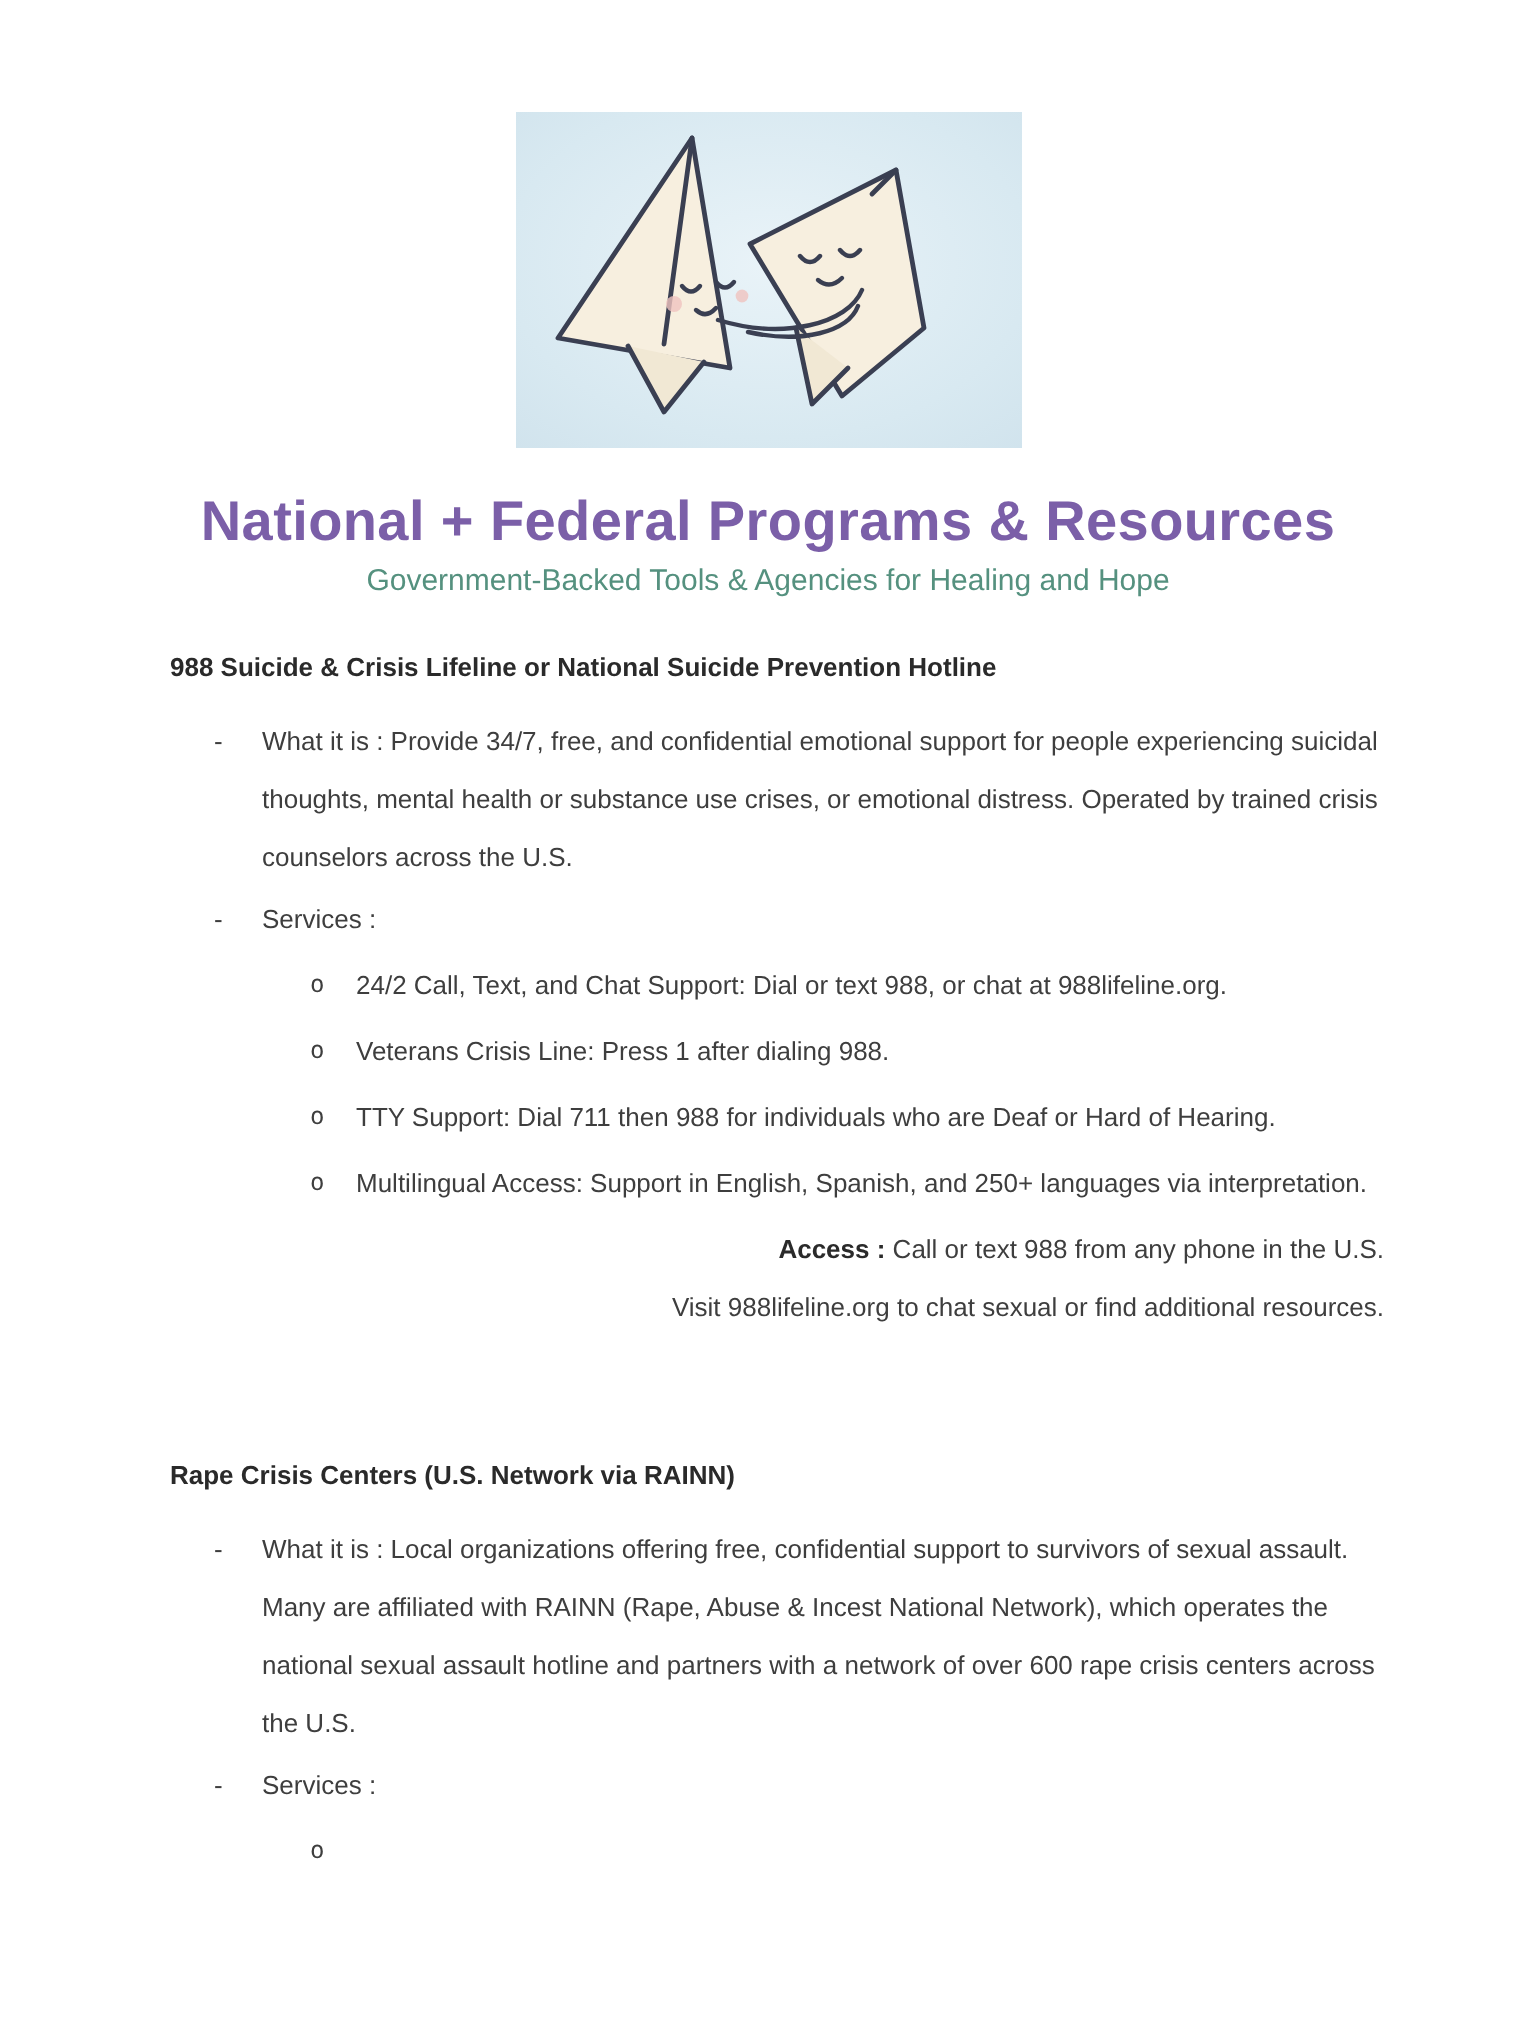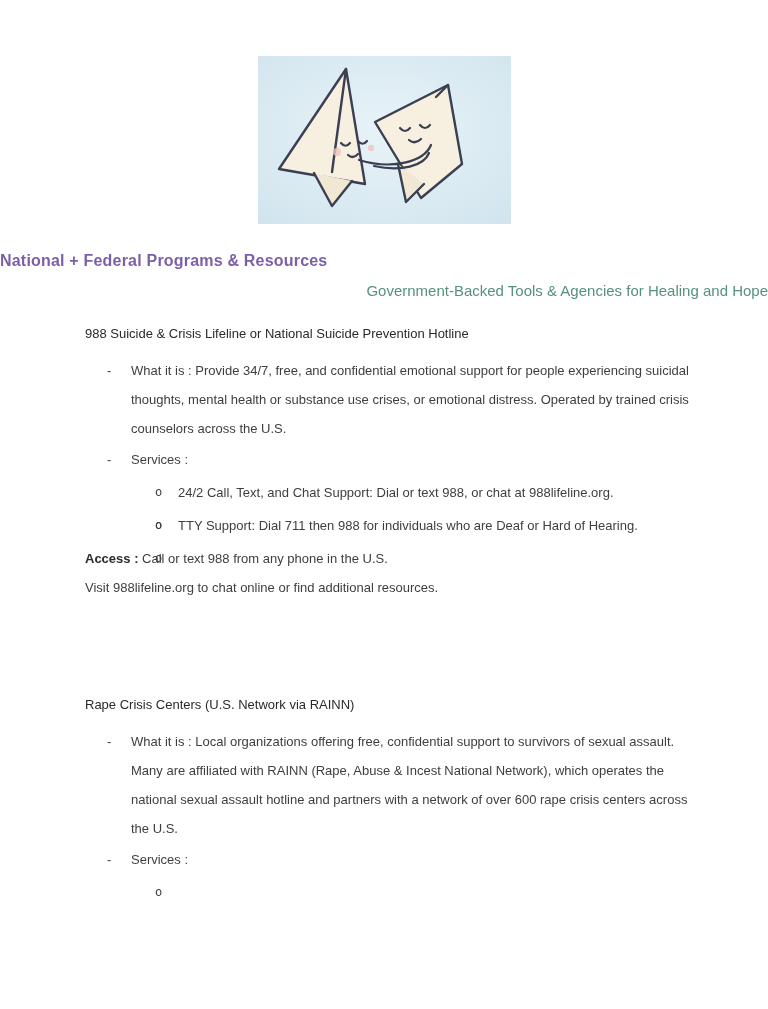--- a/index.html
+++ b/index.html
@@ -18,66 +18,67 @@
     overflow:hidden;
   }
   .page{width:768px;height:1009px;position:relative;}
   .hero{
     margin:56px auto 0;
     width:253px;height:168px;
     display:block;
   }
   .title{
     margin:23px 0 0;
-    font-size:16px;
+    font-size:28px;
     line-height:28px;
     font-weight:bold;
+    text-align:center;
     color:var(--color-title);
     letter-spacing:0.2px;
   }
   .subtitle{
     margin:6px 0 0;
     font-size:15px;
     line-height:19px;
     font-weight:normal;
-    text-align:right;
+    text-align:center;
     color:var(--color-subtitle);
   }
   .content{
     padding:0 76px 0 85px;
     font-size:13px;
     line-height:29px;
   }
   h3.sec-heading{
     margin:26px 0 14px;
     font-size:13px;
     line-height:16px;
-    font-weight:normal;
+    font-weight:bold;
     color:var(--color-heading);
   }
   .sec2 h3.sec-heading{
-    margin-top:95px;
+    margin-top:62px;
   }
   .li{
     position:relative;
     margin:0 0 2px;
   }
   .li p{margin:0;}
   .l1{padding-left:46px;}
   .l1 > .marker{
     position:absolute;left:22px;top:0;
   }
   .l2{padding-left:93px;margin-bottom:4px;}
   .l2 > .marker{
     position:absolute;left:70px;top:0;
     font-family:"DejaVu Sans Mono","Liberation Mono",monospace;
     font-size:12px;
   }
   .sublist{margin-top:4px;}
-  .flush{margin:0;}
+  .flush{margin:0;text-align:right;}
   .flush b{font-weight:bold;color:var(--color-heading);}
 </style>
 </head>
 <body>
 
 <main class="page">
 
   <figure class="hero" style="margin-bottom:0;">
     <svg viewBox="0 0 253 168" width="253" height="168">
       <defs>
@@ -140,32 +141,34 @@
         <p>Services :</p>
       </div>
 
       <div class="sublist">
         <div class="li l2">
           <span class="marker">o</span>
           <p>24/2 Call, Text, and Chat Support: Dial or text 988, or chat at 988lifeline.org.</p>
         </div>
         <div class="li l2">
           <span class="marker">o</span>
+          <p>Veterans Crisis Line: Press 1 after dialing 988.</p>
         </div>
         <div class="li l2">
           <span class="marker">o</span>
           <p>TTY Support: Dial 711 then 988 for individuals who are Deaf or Hard of Hearing.</p>
         </div>
         <div class="li l2">
           <span class="marker">o</span>
+          <p>Multilingual Access: Support in English, Spanish, and 250+ languages via interpretation.</p>
         </div>
       </div>
 
       <p class="flush"><b>Access :</b><span> Call or text 988 from any phone in the U.S.</span></p>
-      <p class="flush">Visit 988lifeline.org to chat online or find additional resources.</p>
+      <p class="flush">Visit 988lifeline.org to chat sexual or find additional resources.</p>
     </section>
 
     <section class="sec2">
       <h3 class="sec-heading">Rape Crisis Centers (U.S. Network via RAINN)</h3>
 
       <div class="li l1">
         <span class="marker">-</span>
         <p>What it is : Local organizations offering free, confidential support to survivors of sexual assault. Many are affiliated with RAINN (Rape, Abuse &amp; Incest National Network), which operates the national sexual assault hotline and partners with a network of over 600 rape crisis centers across the U.S.</p>
       </div>
       <div class="li l1">

